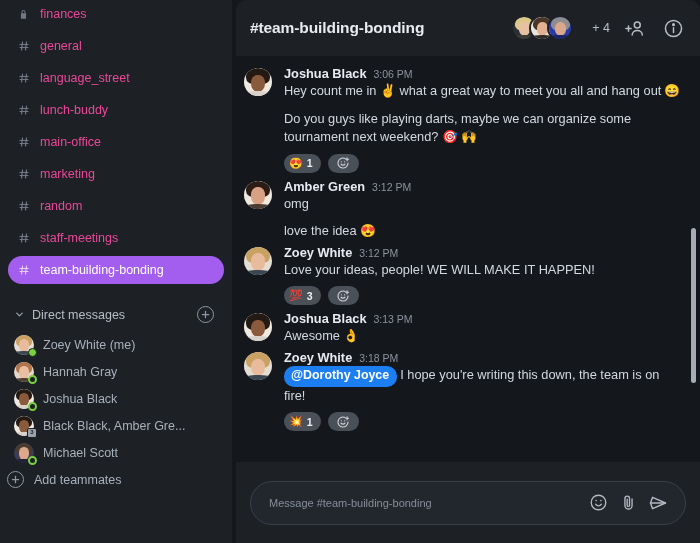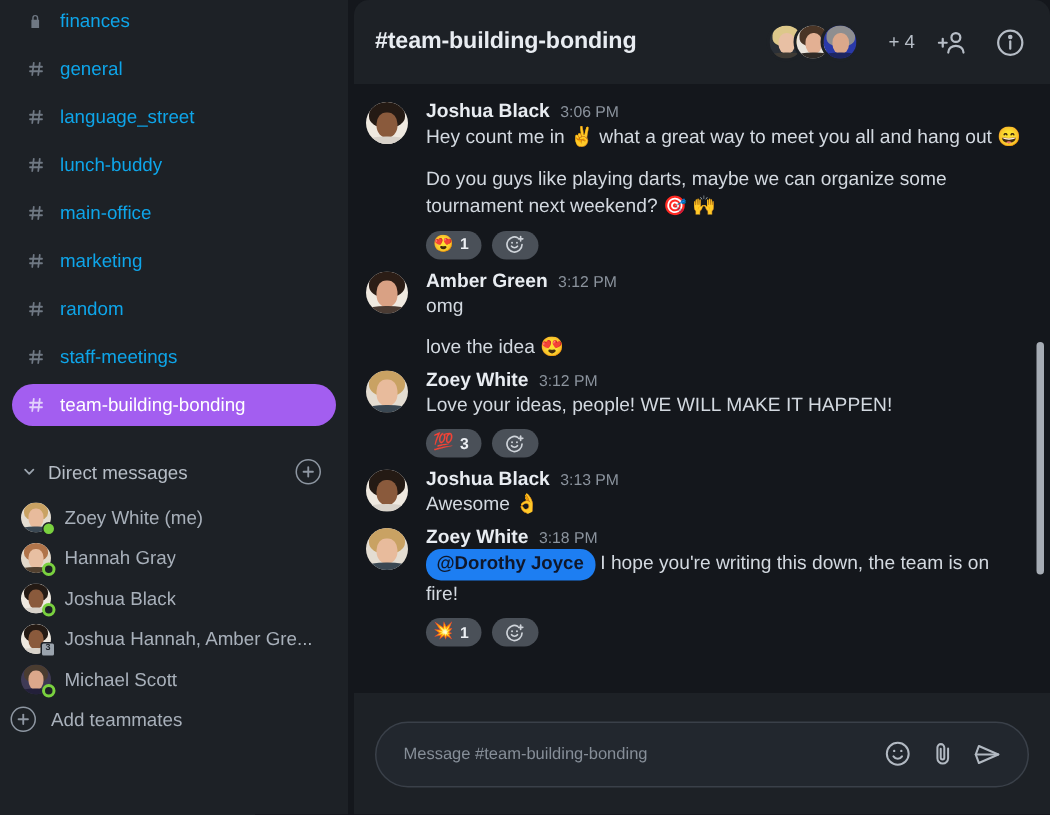--- a/index.html
+++ b/index.html
@@ -29,21 +29,21 @@
     cursor: pointer;
   }
   .chan .gi {
     width: 18px; flex: 0 0 18px;
     color: #6f7883; font-size: 13px; font-weight: 700;
     text-align: left;
     display: flex; align-items: center;
   }
   .chan .gi svg { display: block; }
   .chan .cl {
-    font-size: 12.5px; color: #0ea5e9;
+    font-size: 12.5px; color: #ec4899;
     white-space: nowrap; overflow: hidden; text-overflow: ellipsis;
     padding-left: 4px;
   }
   .chan.active { background: #a35ef0; }
   .chan.active .cl { color: #ffffff; font-weight: 400; }
   .chan.active .gi { color: #e2d0fb; }
 
   
   .dm-head {
     display: flex; align-items: center;
@@ -147,21 +147,21 @@
   .msg-body { flex: 1; min-width: 0; }
   .m-head { display: flex; align-items: baseline; margin-bottom: 1px; }
   .m-name { font-size: 12.8px; font-weight: 700; color: #e8ecf1; }
   .m-time { font-size: 10.5px; color: #8b939d; margin-left: 7px; }
   .m-text {
     font-size: 12.8px; color: #d3d9e0; line-height: 1.45;
     word-wrap: break-word;
   }
   .m-text.cont { margin-top: 9px; }
   .mention {
-    background: #1d7ef2; color: #0f172a;
+    background: #1d7ef2; color: #ffffff;
     border-radius: 10px; padding: 1px 8px 2px 7px;
     font-weight: 700; font-size: 12.4px;
     display: inline-block; margin-right: 3px;
   }
   .reacts { display: flex; align-items: center; margin-top: 7px; margin-bottom: 2px; }
   .rpill {
     height: 19px; background: #4a5058;
     border-radius: 10px; padding: 0 8px 0 5px;
     display: flex; align-items: center; cursor: pointer;
     margin-right: 7px;
@@ -380,21 +380,21 @@
             <div class="av">
               <div class="p">
                 <div class="bg" style="background:#efe9e0"></div>
                 <div class="hair" style="background:#241a14"></div>
                 <div class="face2" style="background:#8a5a3c"></div>
                 <div class="sh" style="background:#d8d2ca"></div>
               </div>
             </div>
             <div class="badge count">3</div>
           </div>
-          <span class="dm-name">Joshua Hannah, Amber Gre...</span>
+          <span class="dm-name">Black Black, Amber Gre...</span>
         </div>
         <div class="dm">
           <div class="av-wrap">
             <div class="av">
               <div class="p">
                 <div class="bg" style="background:#3f3a55"></div>
                 <div class="hair" style="background:#4a3c30"></div>
                 <div class="face2" style="background:#dba88b"></div>
                 <div class="sh" style="background:#23203a"></div>
               </div>

